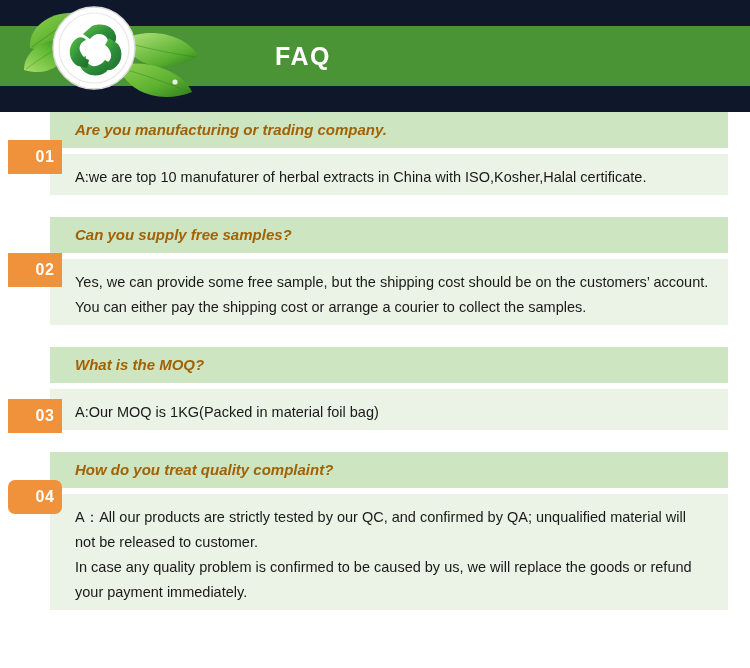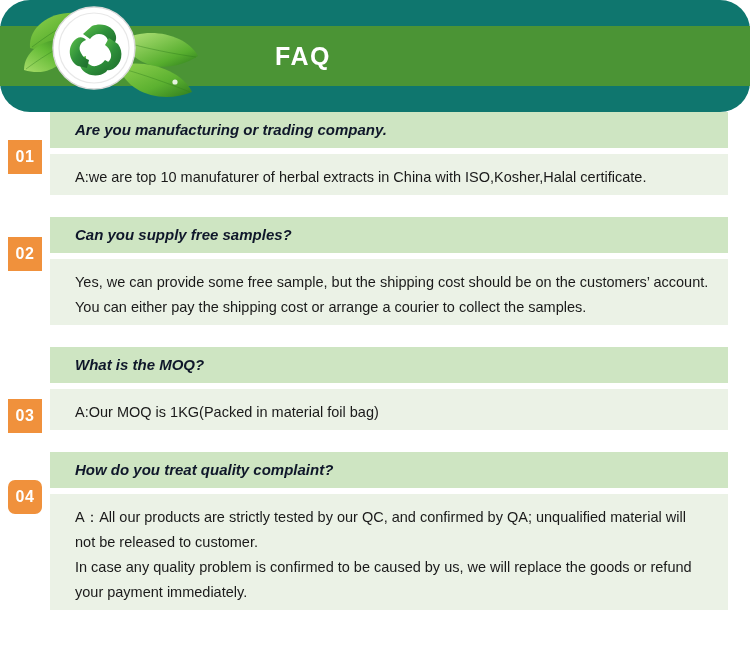--- a/index.html
+++ b/index.html
@@ -13,22 +13,21 @@
     font-family: "Liberation Sans", sans-serif;
     overflow: hidden;
     position: relative;
   }
 
   
   .header {
     position: relative;
     width: 750px;
     height: 112px;
-    background: #0f766e;
-    border-radius: 30px;
+    background: #0f172a;
   }
   .header-band {
     position: absolute;
     left: 0;
     top: 26px;
     width: 750px;
     height: 60px;
     background: #4b9435;
   }
   .header-title {
@@ -69,26 +68,27 @@
     left: 8px;
     width: 34px;
     height: 34px;
     background: #f0913c;
     color: #ffffff;
     font-size: 16px;
     font-weight: bold;
     text-align: center;
     line-height: 34px;
     letter-spacing: 0.5px;
+    padding-left: 20px;
   }
   .faq-question {
     margin-left: 50px;
     margin-right: 22px;
     background: #cee5c2;
-    color: #0f172a;
+    color: #a16207;
     font-size: 15px;
     font-weight: bold;
     font-style: italic;
     padding: 9px 0 9px 25px;
     height: 18px;
     line-height: 18px;
     box-sizing: content-box;
   }
   .faq-answer {
     margin-left: 50px;
@@ -169,21 +169,21 @@
 
   <div class="faq-item">
     <div class="faq-badge" style="top:28px;">01</div>
     <div class="faq-question">Are you manufacturing or trading company.</div>
     <div class="faq-answer">
       <p>A:we are top 10 manufaturer of herbal extracts in China with ISO,Kosher,Halal certificate.</p>
     </div>
   </div>
 
   <div class="faq-item">
-    <div class="faq-badge" style="top:20px;">02</div>
+    <div class="faq-badge" style="top:36px;">02</div>
     <div class="faq-question">Can you supply free samples?</div>
     <div class="faq-answer">
       <p>Yes, we can provide some free sample, but the shipping cost should be on the customers’ account. You can either pay the shipping cost or arrange a courier to collect the samples.</p>
     </div>
   </div>
 
   <div class="faq-item">
     <div class="faq-badge" style="top:44px;margin-top:8px;">03</div>
     <div class="faq-question">What is the MOQ?</div>
     <div class="faq-answer">

